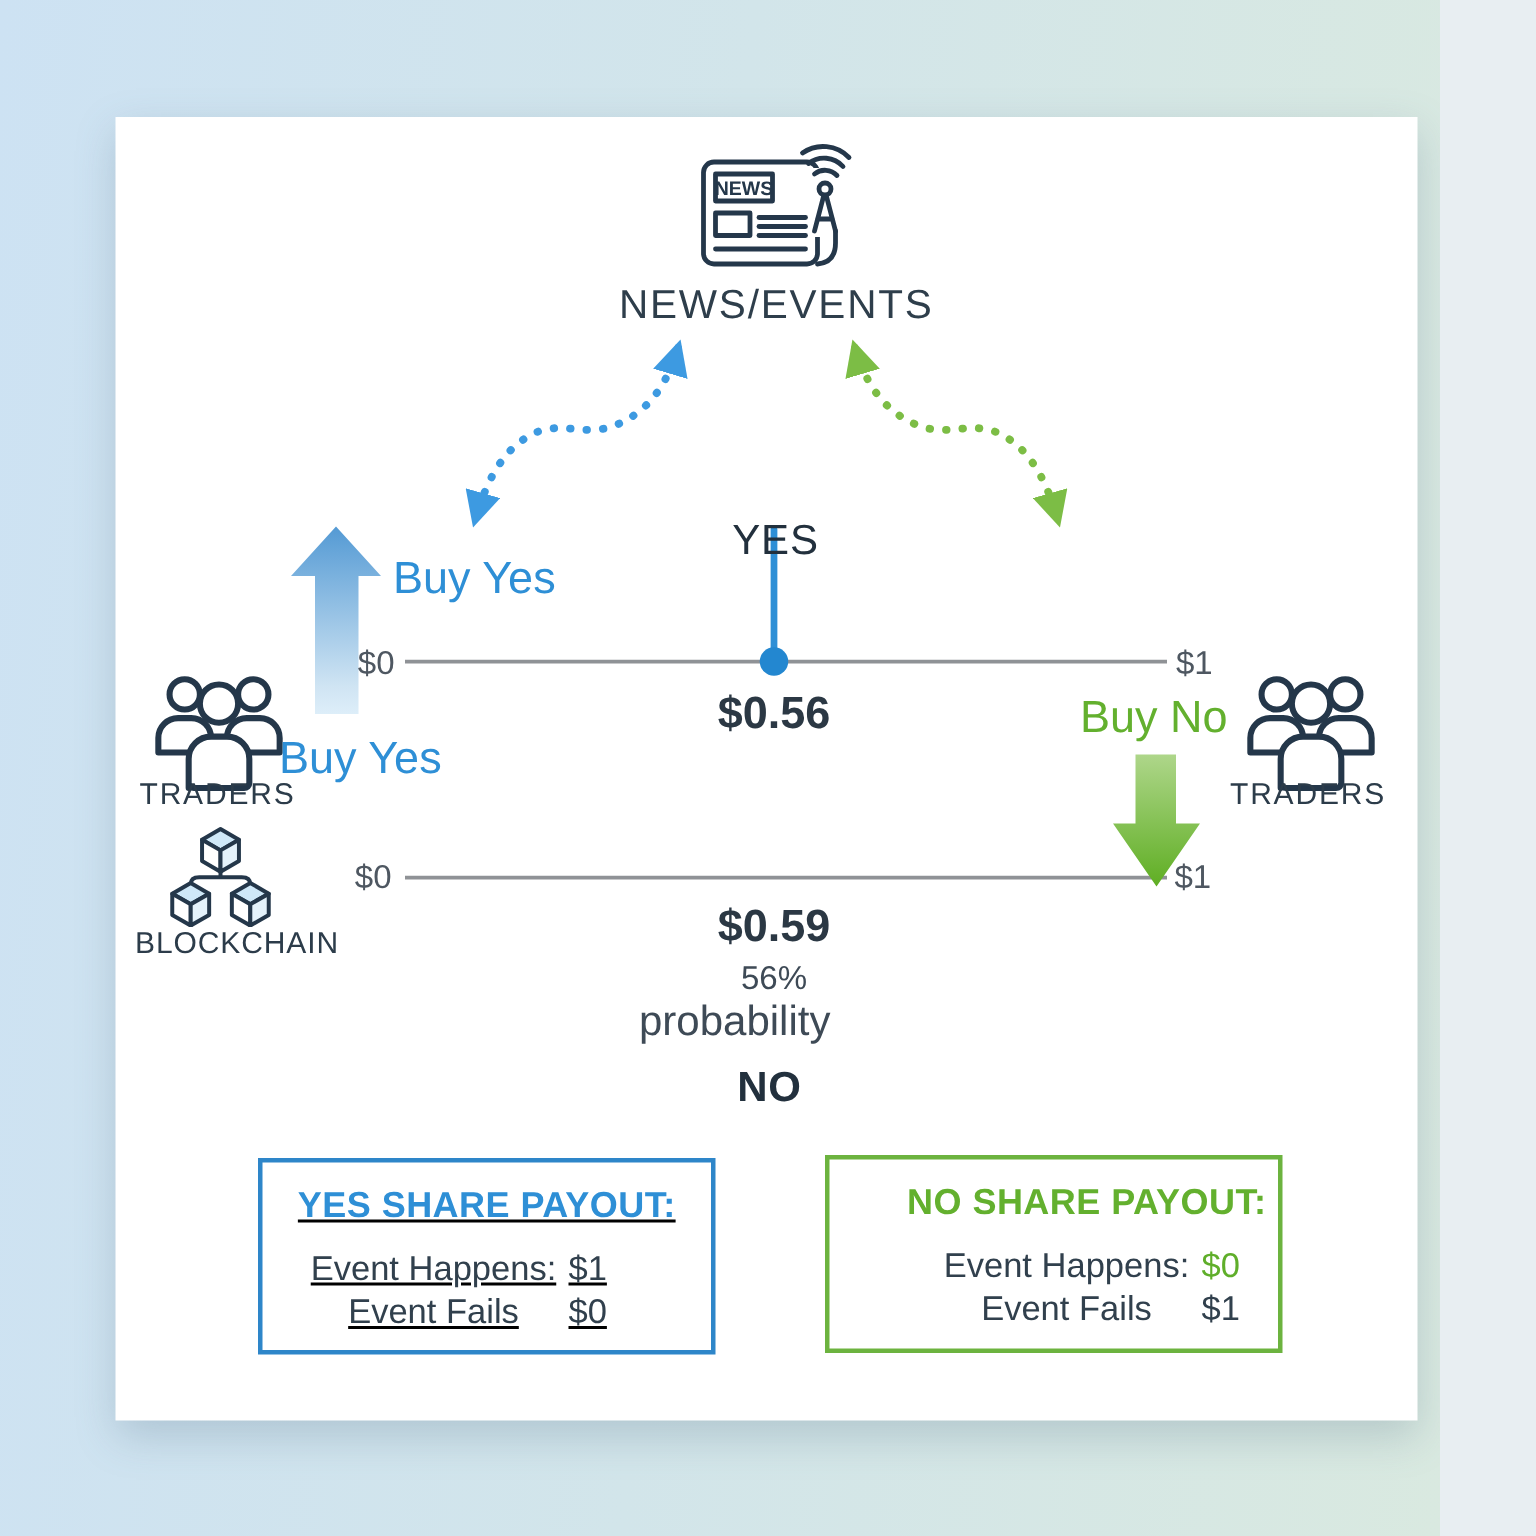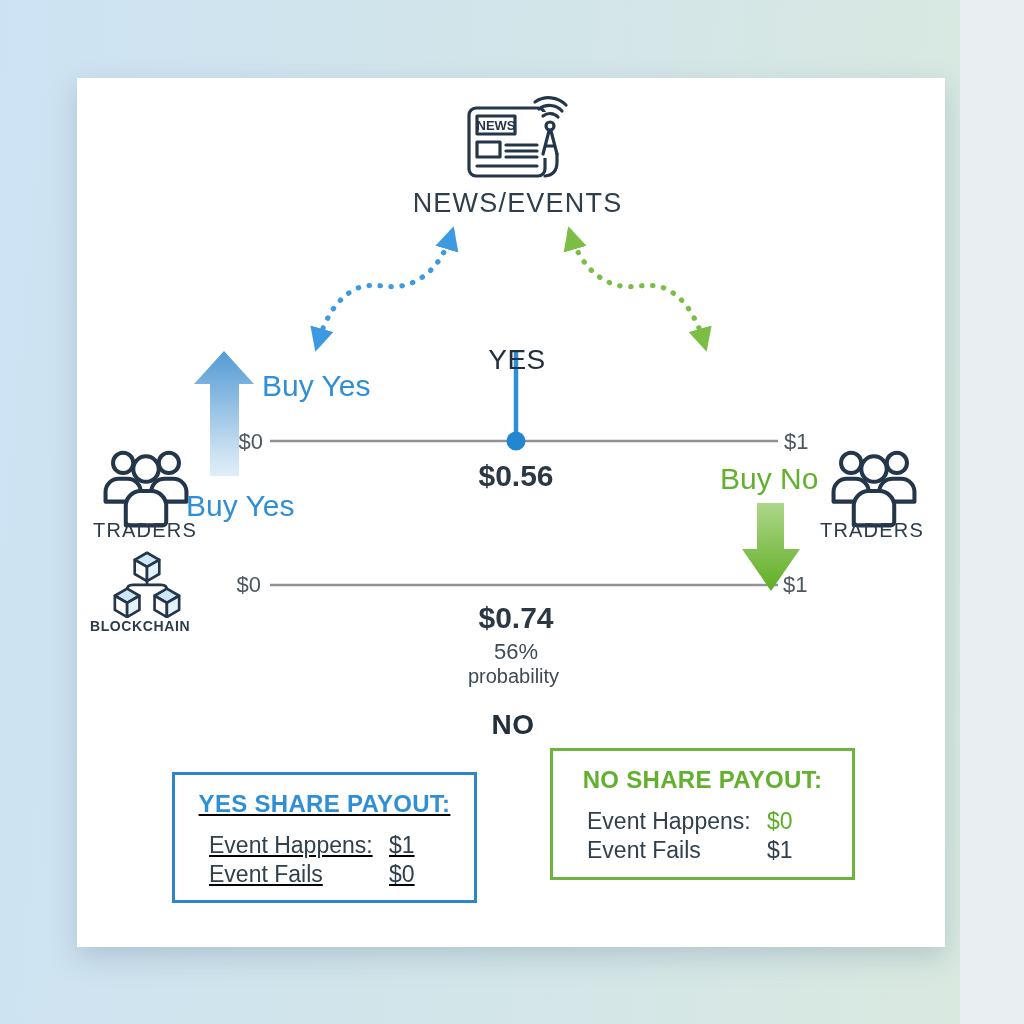--- a/index.html
+++ b/index.html
@@ -18,45 +18,45 @@
   .caption-news{left:355px;top:188px;width:325px;text-align:center;
     font-size:27px;letter-spacing:1.2px;color:#2e3e4b;}
   .yes-big{left:441px;top:312px;width:152px;text-align:center;
     font-size:28px;font-weight:400;letter-spacing:.5px;color:#22303d;margin-top:32px;}
   .no-big{left:438px;top:709px;width:150px;text-align:center;
     font-size:28px;font-weight:800;letter-spacing:.5px;color:#22303d;}
   .price{left:446px;width:140px;text-align:center;font-size:30px;font-weight:600;color:#2b3844;}
   .yes-price{top:459px;}
   .no-price{top:601px;}
   .prob-val{left:446px;top:639px;width:140px;text-align:center;font-size:22px;font-weight:500;color:#3e4a56;}
-  .prob-word{left:426px;top:665px;width:175px;text-align:center;font-size:20px;color:#3e4a56;}
+  .prob-word{left:426px;top:665px;width:175px;text-align:left;font-size:28px;color:#3e4a56;}
   .buy{font-size:30px;font-weight:400;}
   .buy-blue{color:#2e8fd6;}
   .buy-green{color:#63b02e;text-align:center;}
   .buy-yes-upper{left:262px;top:369px;}
   .buy-yes-lower{left:186px;top:489px;}
   .buy-no{left:720px;top:462px;}
   .tick{font-size:22px;color:#4e5761;}
   .t1-min{left:213px;top:429px;width:50px;text-align:right;}
   .t1-max{left:784px;top:429px;}
   .t2-min{left:211px;top:572px;width:50px;text-align:right;}
   .t2-max{left:783px;top:572px;}
   .group-label{font-size:20px;letter-spacing:1.2px;color:#2c3c4a;text-align:center;}
   .traders-left-label{left:88px;top:519px;width:114px;}
   .traders-right-label{left:815px;top:519px;width:114px;}
-  .blockchain-label{left:90px;top:618px;width:114px;font-size:14px;font-weight:700;
-    letter-spacing:.6px;color:#2c3c4a;text-align:left;}
+  .blockchain-label{left:90px;top:618px;width:114px;font-size:20px;font-weight:400;
+    letter-spacing:.6px;color:#2c3c4a;text-align:center;}
 
   .payout{position:absolute;width:305px;background:#fff;box-sizing:border-box;padding-top:15px;}
   .payout.yes{left:172px;top:772px;height:131px;border:3px solid #2e86c9;text-decoration:underline;}
-  .payout.no{left:550px;top:748px;height:132px;border:3px solid #6cb33f;}
+  .payout.no{left:550px;top:770px;height:132px;border:3px solid #6cb33f;padding-left:44px;}
   .payout h3{margin:0;text-align:center;font-size:24px;font-weight:800;letter-spacing:.3px;}
   .payout.yes h3{color:#2e8fd6;}
   .payout.no h3{color:#63b02e;}
-  .rows{margin:13px 0 0 34px;font-size:23px;color:#31404d;}
+  .rows{margin:13px 0 0 24px;font-size:23px;color:#31404d;text-align:center;}
   .row{display:flex;line-height:29px;}
   .row .lbl{width:180px;}
   .row .val.green{color:#5fae2a;}
 
   .icon-news{left:451px;top:94px;}
   .icon-traders-left{left:102px;top:448px;}
   .icon-traders-right{left:830px;top:448px;}
   .icon-blockchain{left:104px;top:548px;}
 </style>
 </head>
@@ -183,21 +183,21 @@
 
   <div class="abs tick t1-min">$0</div>
   <div class="abs tick t1-max">$1</div>
   <div class="abs tick t2-min">$0</div>
   <div class="abs tick t2-max">$1</div>
 
   <div class="abs buy buy-blue buy-yes-upper">Buy Yes</div>
   <div class="abs buy buy-blue buy-yes-lower">Buy Yes</div>
   <div class="abs buy buy-green buy-no">Buy No</div>
 
-  <div class="abs price no-price">$0.74</div>
+  <div class="abs price no-price">$0.59</div>
   <div class="abs prob-val">56%</div>
   <div class="abs prob-word">probability</div>
   <div class="abs no-big">NO</div>
 
   <div class="abs group-label traders-left-label">TRADERS</div>
   <div class="abs group-label traders-right-label">TRADERS</div>
   <div class="abs blockchain-label">BLOCKCHAIN</div>
 
   <div class="payout yes">
     <h3>YES SHARE PAYOUT:</h3>

